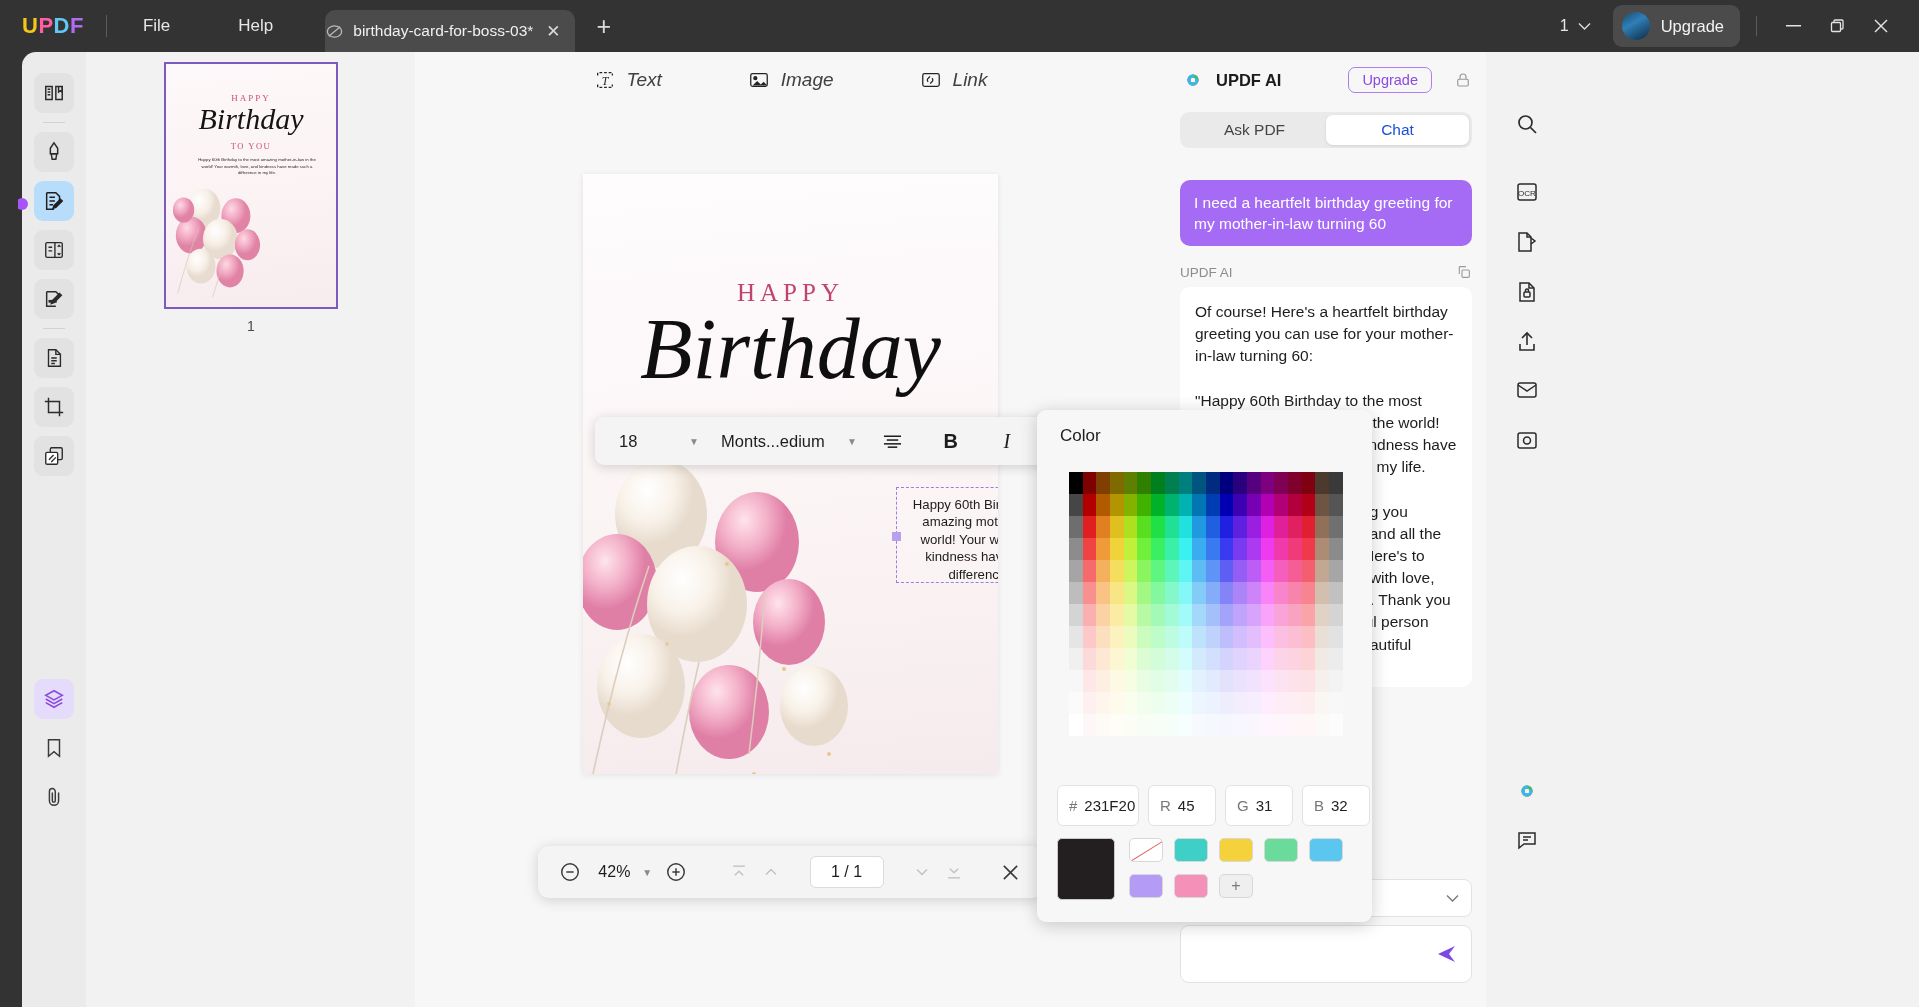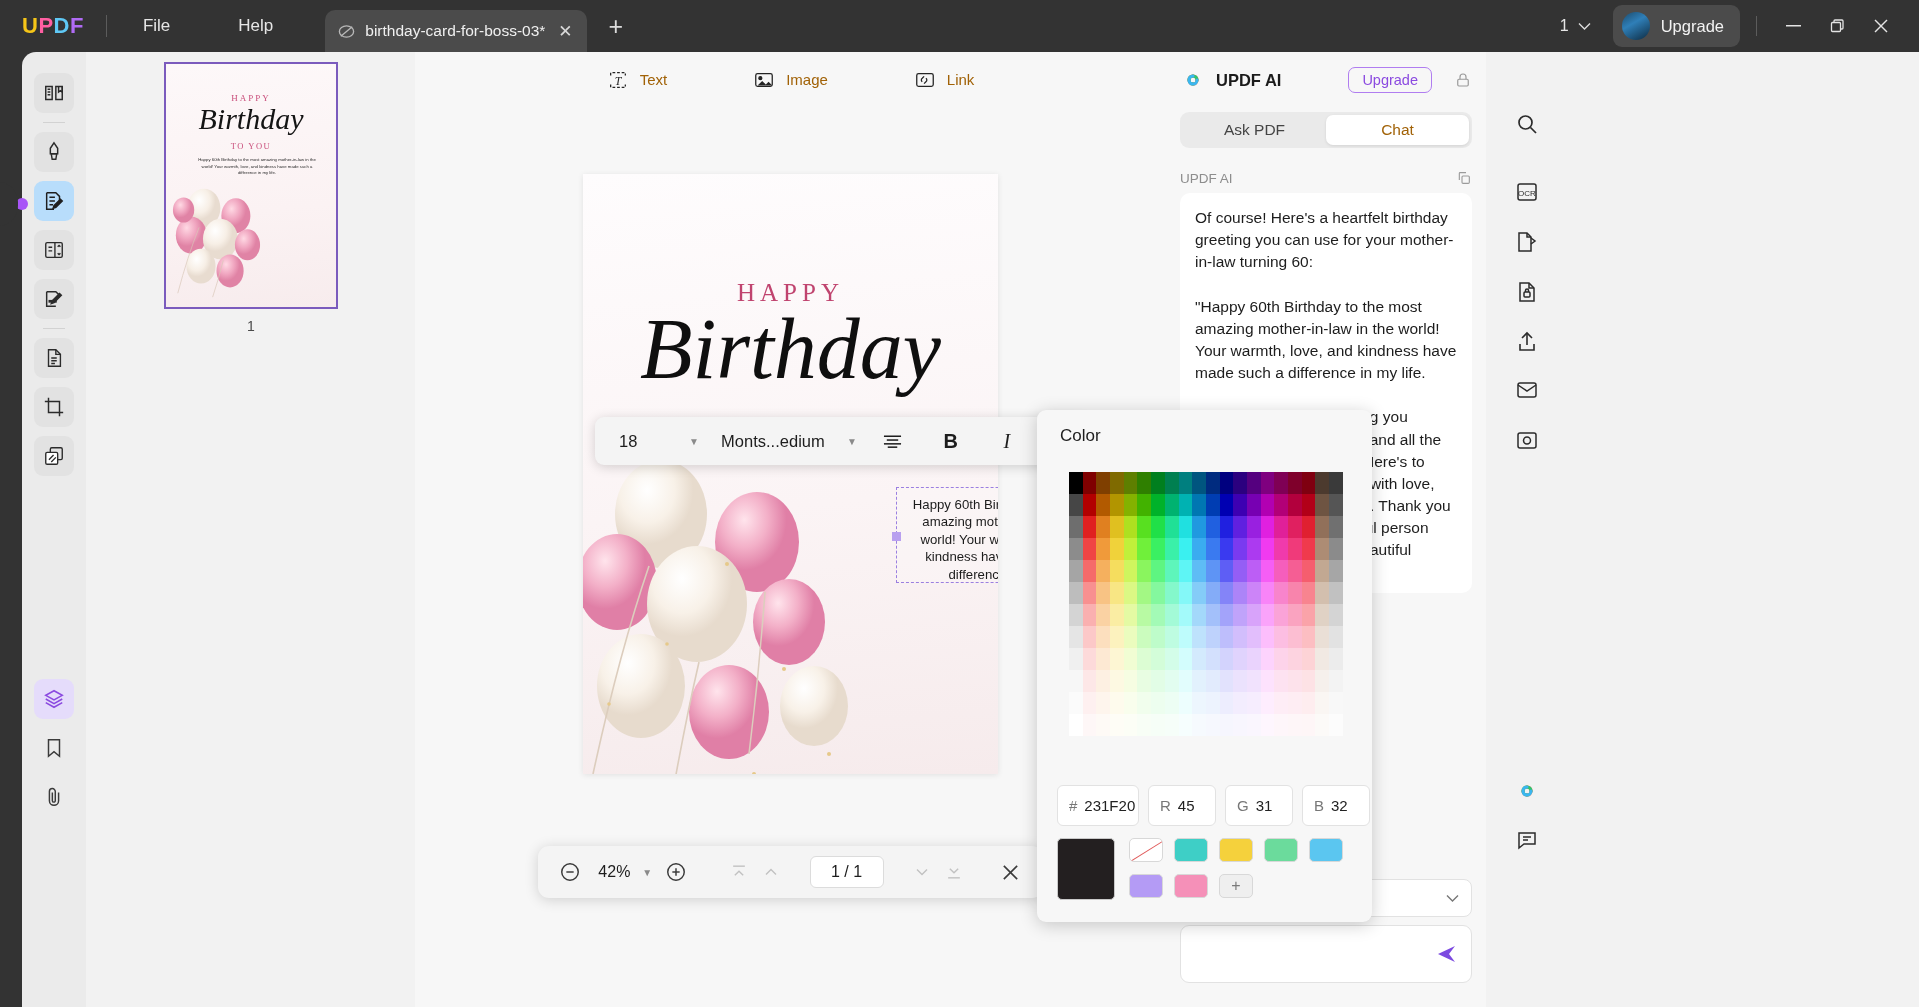--- a/index.html
+++ b/index.html
@@ -21,21 +21,21 @@
   .logo span:nth-child(1){ color:#f5c518; }
   .logo span:nth-child(2){ color:#ff5fa2; }
   .logo span:nth-child(3){ color:#5fc8f5; }
   .logo span:nth-child(4){ color:#b06bf5; }
   .tb-sep { width:1px; height:22px; background:#5c5c5c; margin:0 22px; }
   .menu-item {
     color:#e6e6e6; font-size:17px; padding:6px 14px; cursor:default;
   }
   .tab {
     margin-left:38px; height:42px; background:#4b4b4b; border-radius:10px 10px 0 0;
-    display:flex; align-items:center; padding:0 14px 0 12px; align-self:flex-end; gap:9px;
+    display:flex; align-items:center; padding:0 14px 0 0; align-self:flex-end; gap:9px;
     max-width:300px;
   }
   .tab-ico { width:19px; height:19px; opacity:.75; }
   .tab-title { color:#f0f0f0; font-size:15.5px; white-space:nowrap; }
   .tab-close { color:#d8d8d8; font-size:17px; margin-left:4px; line-height:1; }
   .newtab { color:#dcdcdc; font-size:25px; margin-left:22px; font-weight:300; line-height:1; }
   .tb-right { margin-left:auto; display:flex; align-items:center; gap:0; padding-right:16px; }
   .pagecount { color:#e6e6e6; font-size:16px; display:flex; align-items:center; gap:9px; margin-right:22px;}
   .upgrade-btn {
     display:flex; align-items:center; gap:11px; background:#4b4b4b; border-radius:9px;
@@ -86,21 +86,21 @@
     font-size:4.3px; line-height:1.55; color:#2a2a2a; }
   .t-balloons { position:absolute; left:4px; bottom:6px; width:124px; height:122px; }
   .thumb-num { position:absolute; left:78px; top:266px; width:174px; text-align:center;
     font-size:14px; color:#4a4a4a; }
 
   
   .editor { position:absolute; left:415px; top:52px; width:751px; height:955px; background:#f7f7f7; }
   .etoolbar { position:absolute; top:0; left:0; width:100%; height:55px; display:flex;
     align-items:center; justify-content:center; gap:70px; }
   .etool { display:flex; align-items:center; gap:11px; padding:5px 8px; border-radius:7px; }
-  .etool-label { font-size:15px; color:#a16207; }
+  .etool-label { font-size:19px; color:#404040;font-style:italic; }
 
   .page {
     position:absolute; left:168px; top:122px; width:415px; height:600px;
     background:linear-gradient(175deg,#fefcfd 0%,#fbf4f5 55%,#f6ebec 100%);
     box-shadow:0 1px 6px rgba(0,0,0,.09); overflow:hidden;
   }
   .p-happy { position:absolute; top:105px; left:0; right:0; text-align:center;
     font-family:"Liberation Serif",serif; color:#c0446f; font-size:25px; letter-spacing:5px; }
   .p-bday { position:absolute; top:125px; left:0; right:0; text-align:center;
     font-family:"Liberation Serif",serif; font-style:italic; font-size:86px; color:#0f0f0f; white-space:nowrap;}
@@ -179,21 +179,21 @@
   .aipanel { position:absolute; left:1166px; top:52px; width:320px; height:955px; background:#f7f7f7; }
   .ai-head { height:56px; display:flex; align-items:center; padding:0 14px; gap:10px; }
   .ai-logo { width:26px; height:26px; flex:none; }
   .ai-title { font-size:16.5px; font-weight:bold; color:#1b1b1b; }
   .ai-upg { margin-left:auto; border:1px solid #b07df0; color:#8b4ae0; border-radius:7px;
     padding:4px 13px; font-size:14.5px; }
   .ai-lock { color:#9a9a9a; margin-left:12px; }
   .ai-tabs { margin:4px 14px 0; height:36px; background:#eaeaea; border-radius:9px; display:flex; padding:3px; }
   .ai-tab { flex:1; display:flex; align-items:center; justify-content:center; font-size:15.5px;
     color:#444; border-radius:7px; }
-  .ai-tab.active { background:#fff; color:#a16207; box-shadow:0 1px 3px rgba(0,0,0,.10);text-align:right; }
+  .ai-tab.active { background:#fff; color:#1d4ed8; box-shadow:0 1px 3px rgba(0,0,0,.10);text-align:right; }
   .ai-scroll { position:absolute; top:100px; left:0; width:100%; bottom:140px; overflow:hidden; padding:0 14px; }
   .bubble-user {
     margin-top:28px; margin-left:0; background:#a56bf5; color:#fff; border-radius:10px;
     padding:12px 14px; font-size:15.5px; line-height:1.36;
   }
   .ai-name { margin-top:18px; font-size:13.5px; color:#8d8d8d; display:flex; align-items:center; }
   .copy-ico { margin-left:auto; color:#9b9b9b; }
   .bubble-ai {
     margin-top:7px; background:#fff; border-radius:10px; padding:14px 15px; font-size:15.5px;
     line-height:1.43; color:#1d1d1d; height:400px; overflow:hidden;
@@ -603,20 +603,21 @@
         </svg>
       </span>
     </div>
 
     <div class="ai-tabs">
       <div class="ai-tab">Ask PDF</div>
       <div class="ai-tab active">Chat</div>
     </div>
 
     <div class="ai-scroll">
+      <div class="bubble-user">I need a heartfelt birthday greeting for my mother-in-law turning 60</div>
       <div class="ai-name">
         <span>UPDF AI</span>
         <span class="copy-ico ico">
           <svg width="16" height="16" viewBox="0 0 24 24" fill="none" stroke="#9b9b9b" stroke-width="1.7">
             <rect x="9" y="9" width="11" height="11" rx="1.6"></rect>
               <path d="M5 15V5a1 1 0 0 1 1-1h9"></path>
           </svg>
         </span>
       </div>
       <div class="bubble-ai" style="white-space:pre-wrap">Of course! Here's a heartfelt birthday greeting you can use for your mother-in-law turning 60:

